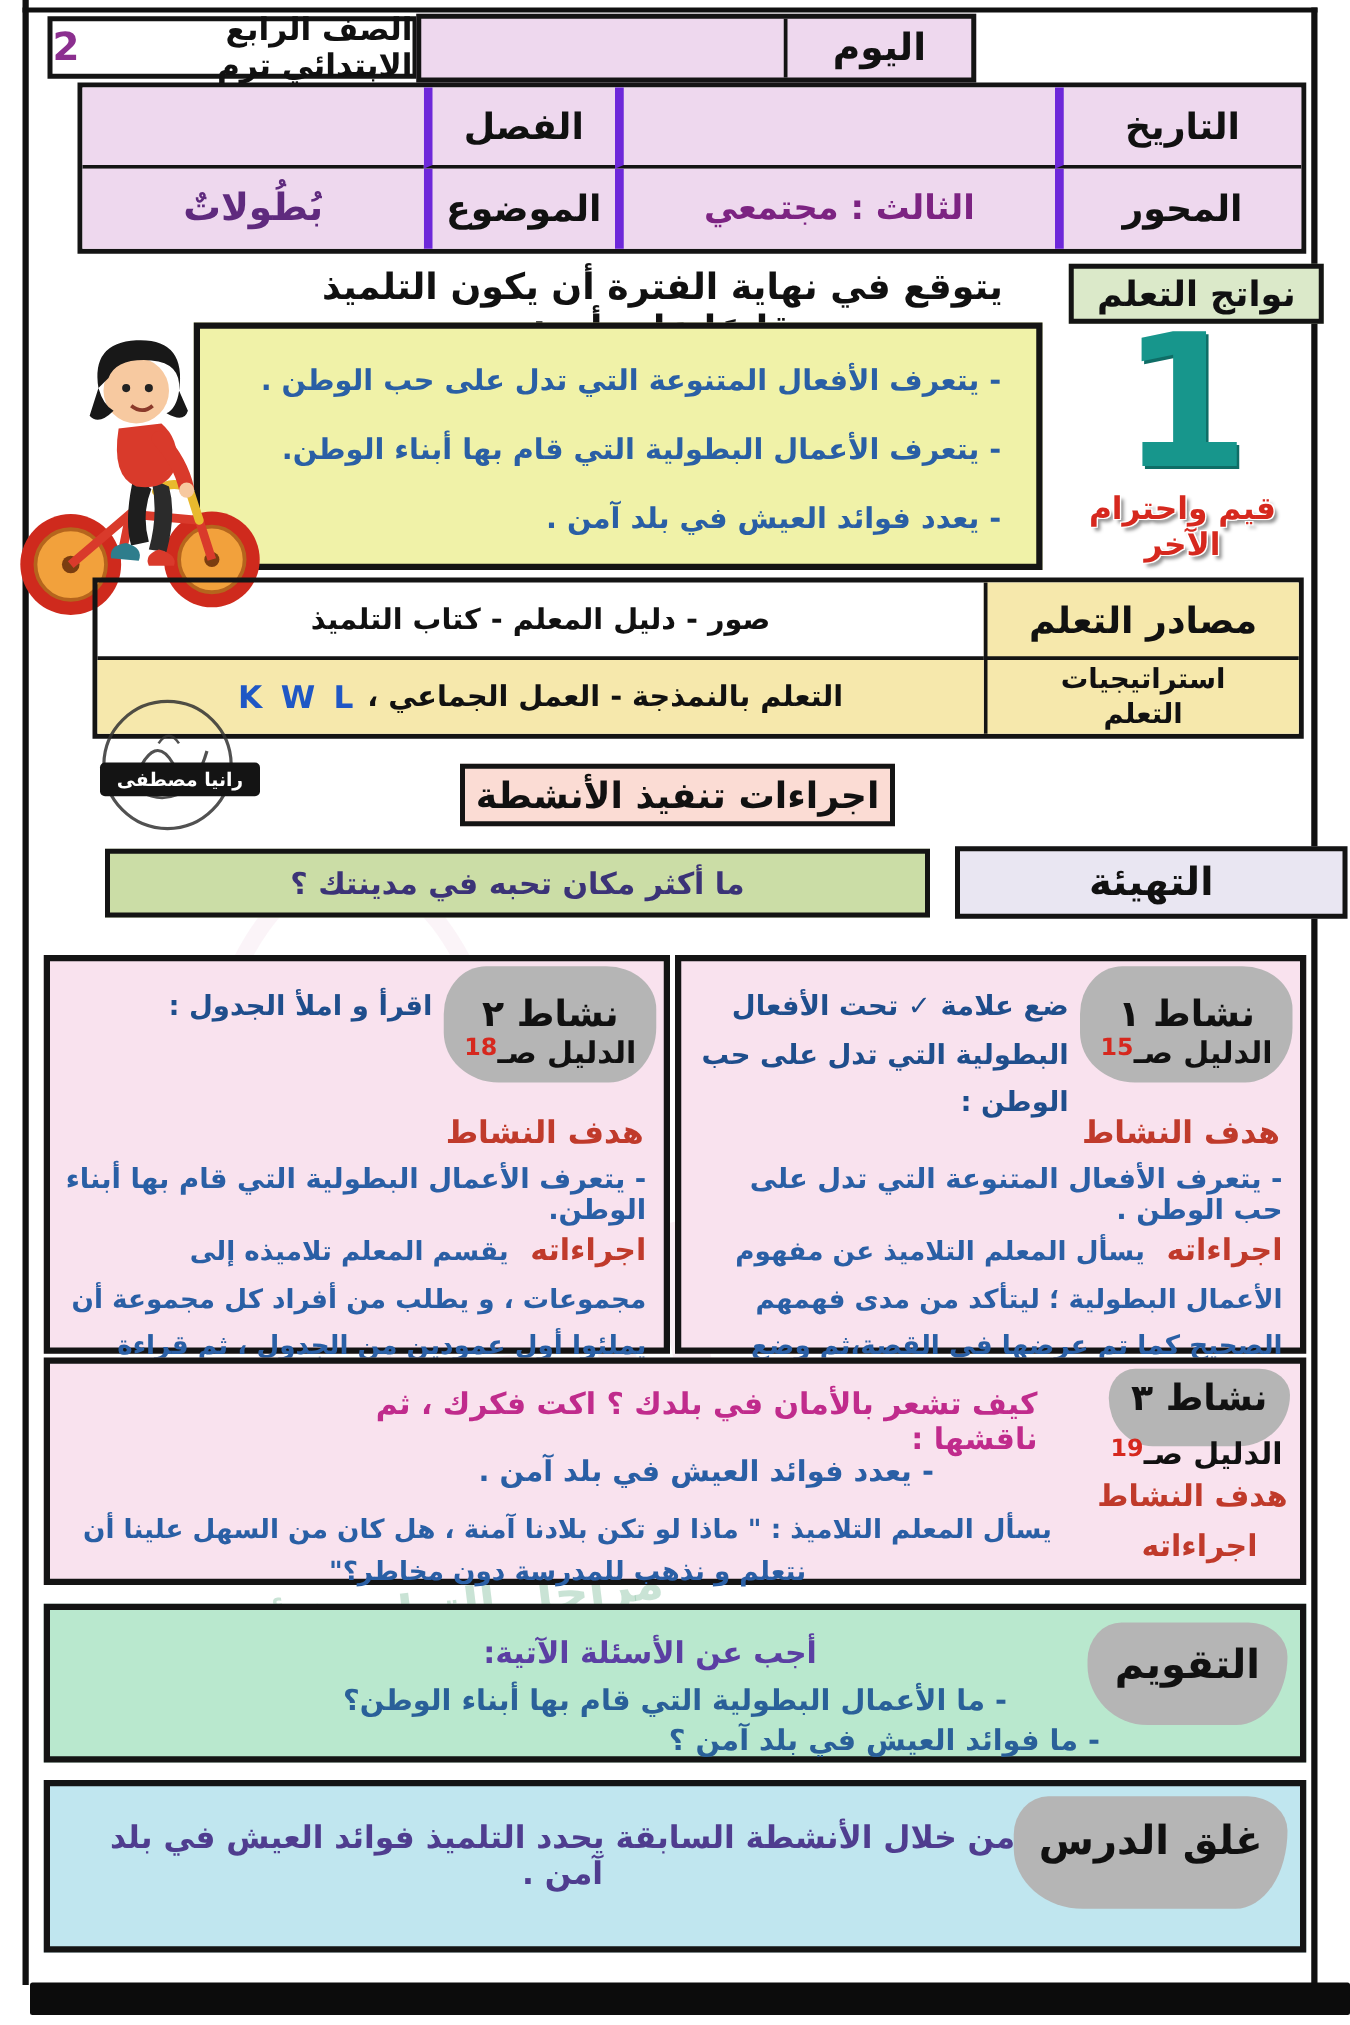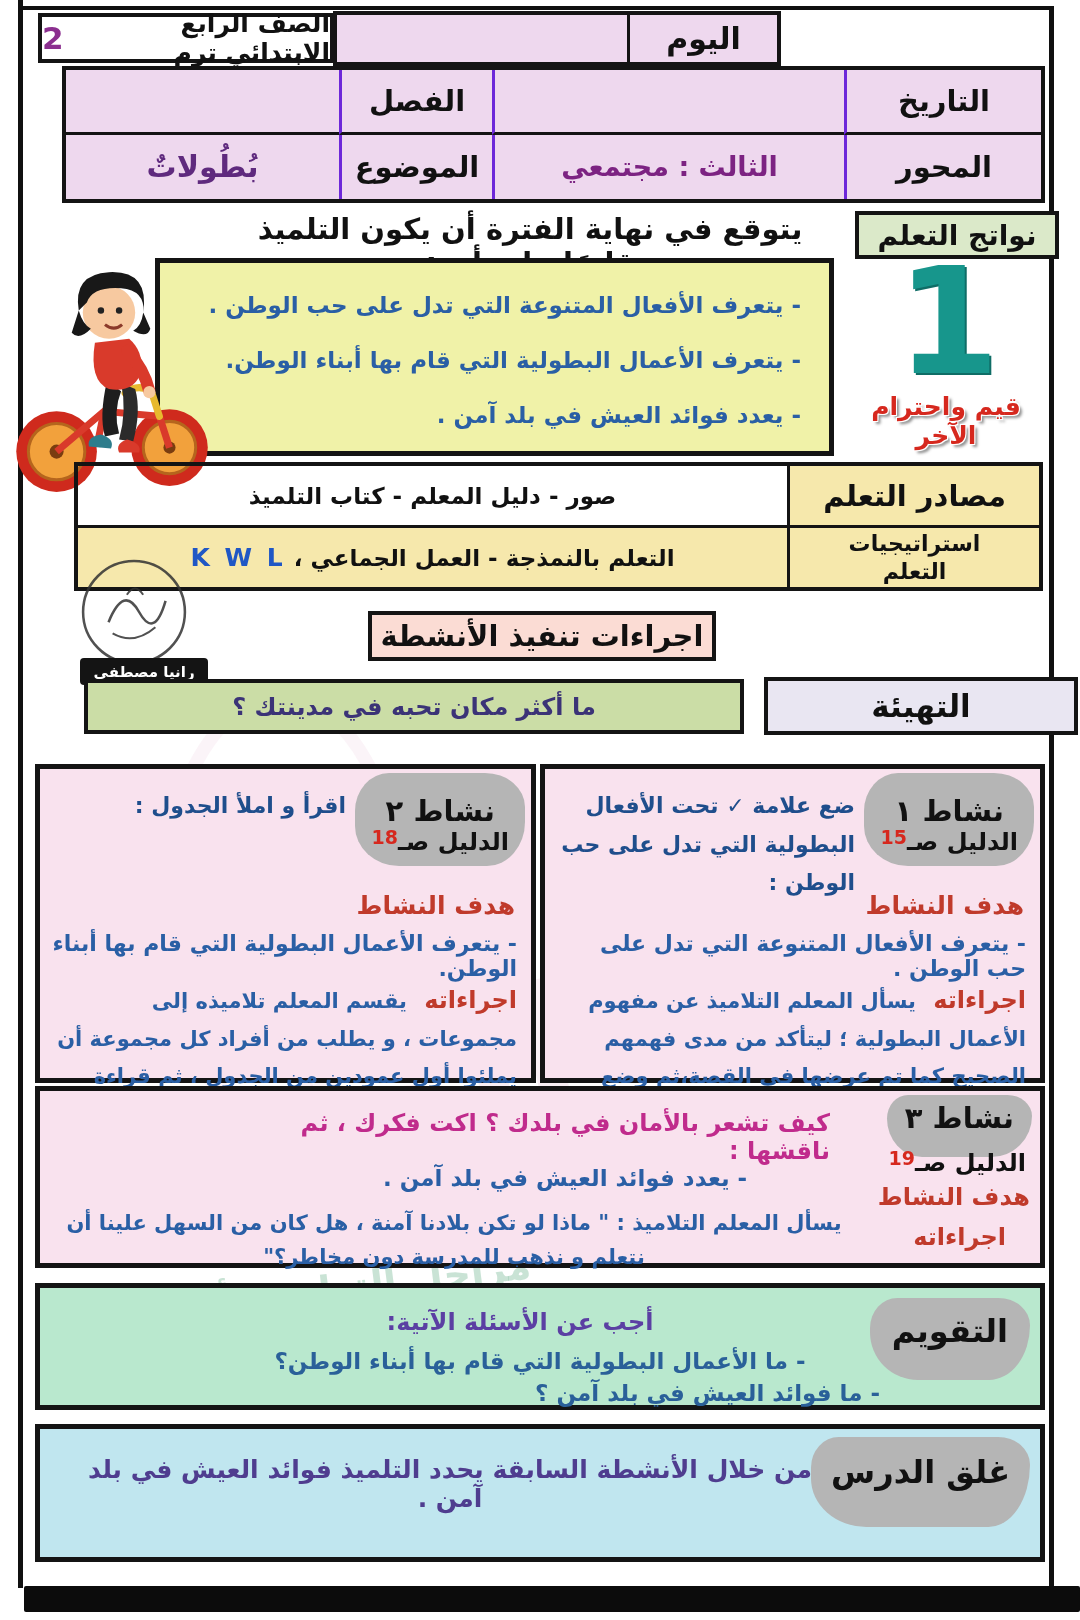--- a/index.html
+++ b/index.html
@@ -29,21 +29,21 @@
   .grade-box { left:38px; top:13px; width:296px; height:50px; background:#fff; border:4px solid #141414;
     display:flex; align-items:center; justify-content:center; gap:6px; font-size:25px; }
   .grade-num { color:#8b2f8f; font-size:31px; }
   .day-strip { left:333px; top:11px; width:448px; height:55px; background:#eed8ee; border:4px solid #141414; display:flex; }
   .day-cell  { width:150px; height:100%; border-left:3px solid #141414; display:flex; align-items:center; justify-content:center; font-size:30px; }
   .day-empty { flex:1; }
 
   
   .head-table { left:62px; top:66px; width:983px; height:137px; border:4px solid #141414;
     display:grid; grid-template-columns:197px 352px 153px auto; grid-template-rows:1fr 1fr; }
-  .ht-cell { background:#eed8ee; border-left:3px solid #6d28d9; border-bottom:3px solid #141414;
+  .ht-cell { background:#eed8ee; border-left:7px solid #6d28d9; border-bottom:3px solid #141414;
     display:flex; align-items:center; justify-content:center; font-size:29px; }
   .ht-cell:nth-child(4n) { border-left:none; }
   .ht-cell:nth-child(n+5) { border-bottom:none; }
   .purple-val { color:#7c2382; font-size:27px; }
   .purple-big { color:#5f2a7e; font-size:30px; }
 
   
   .outcomes-label { left:855px; top:211px; width:204px; height:48px; background:#dbe9c9; border:4px solid #141414;
     display:flex; align-items:center; justify-content:center; font-size:28px; }
   .lesson-number { left:868px; top:248px; width:160px; text-align:center; font-size:148px; line-height:1;
@@ -64,21 +64,21 @@
   .res-cell:nth-child(2n) { border-left:none; }
   .res-cell:nth-child(n+3) { border-bottom:none; }
   .res-yellow { background:#f6e8ac; }
   .res-label { font-size:29px; }
   .res-strat-label { font-size:22px; text-align:center; line-height:1.25; padding:0 28px; }
   .res-value { font-size:23px; }
   .kwl { color:#1f57c5; font-size:25px; letter-spacing:3px; margin-right:8px; direction:ltr; }
 
   
   .stamp-circle { left:78px; top:556px; width:112px; height:112px; opacity:.85; }
-  .stamp-name { left:80px; top:658px; width:128px; height:27px; background:#141414; color:#fff;
+  .stamp-name { left:80px; top:610px; width:128px; height:27px; background:#141414; color:#fff;
     font-size:15px; display:flex; align-items:center; justify-content:center; border-radius:4px; }
 
   
   .proc-title { left:368px; top:611px; width:348px; height:50px; background:#fbdcd4; border:4px solid #141414;
     display:flex; align-items:center; justify-content:center; font-size:29px; }
 
   
   .warmup-label { left:746px; top:677px; width:314px; height:58px; background:#e9e6f2; border:4px solid #141414;
     display:flex; align-items:center; justify-content:center; font-size:31px;margin-left:18px; }
   .warmup-q { left:84px; top:679px; width:660px; height:55px; background:#cbdda6; border:4px solid #141414;

